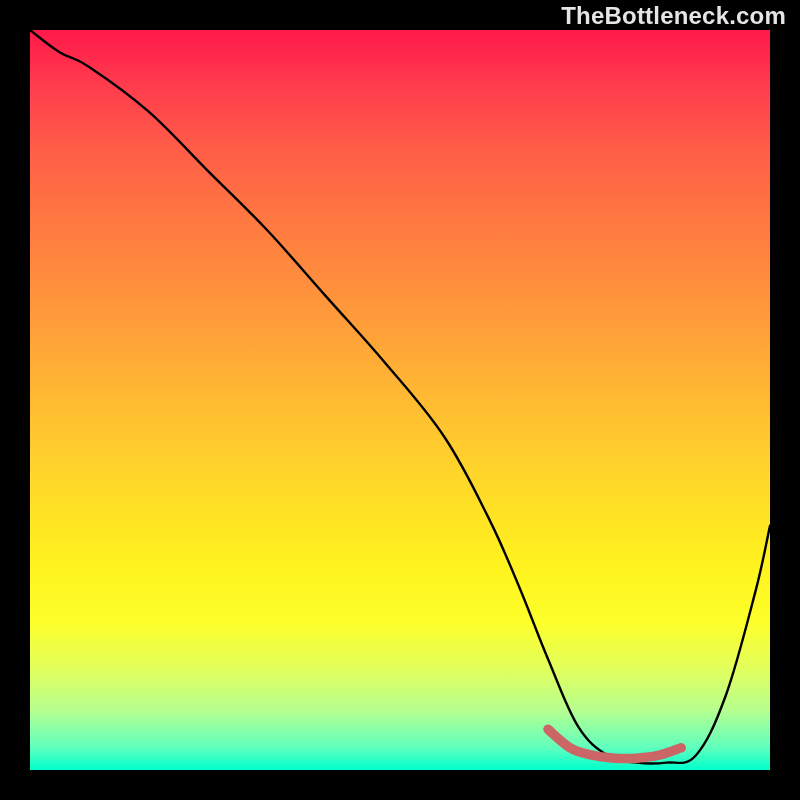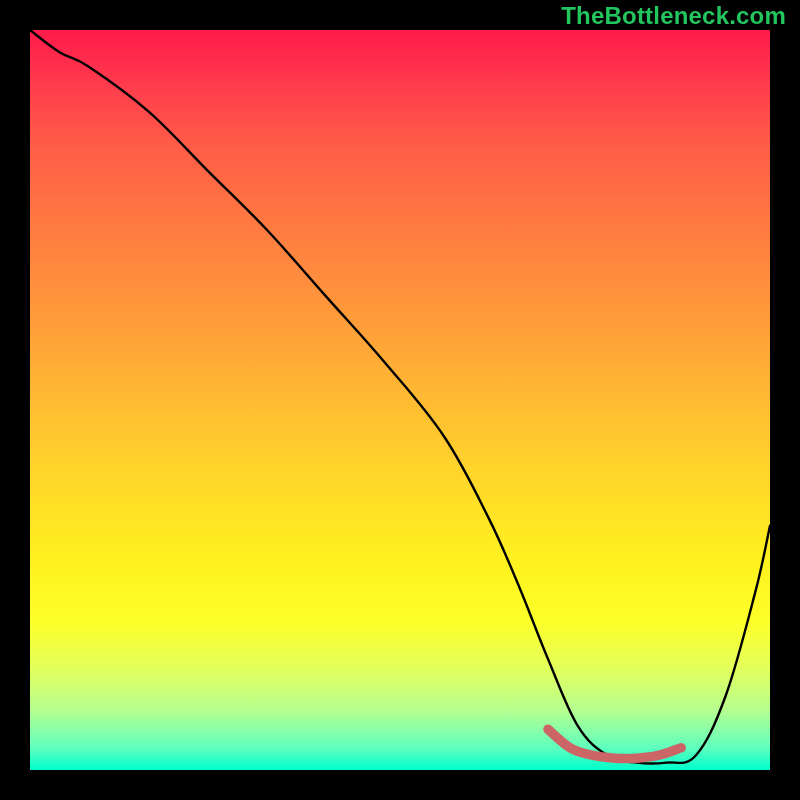--- a/index.html
+++ b/index.html
@@ -15,21 +15,21 @@
     width: 800px;
     height: 800px;
   }
   .watermark {
     position: absolute;
     top: 2px;
     right: 14px;
     font-family: Arial, Helvetica, sans-serif;
     font-size: 24px;
     font-weight: bold;
-    color: #22c55e;
+    color: #e5e5e5;
     letter-spacing: 0.2px;
     z-index: 10;
   }
   .plot-area {
     position: absolute;
     left: 30px;
     top: 30px;
     width: 740px;
     height: 740px;
     overflow: hidden;

